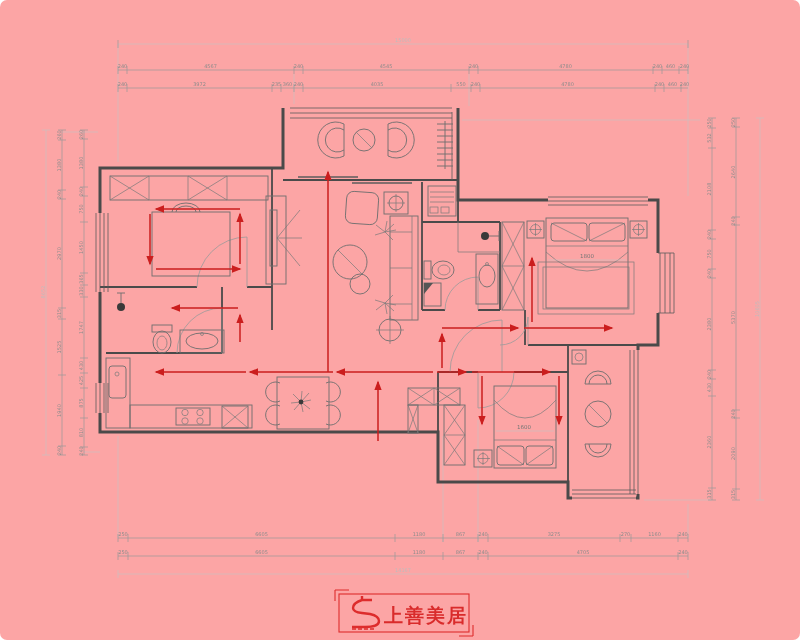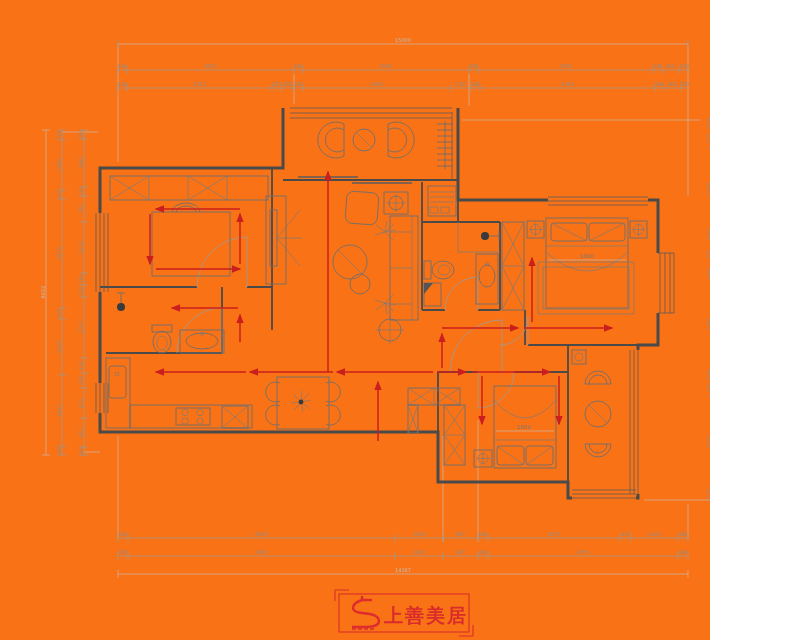--- a/index.html
+++ b/index.html
@@ -1,16 +1,16 @@
 <!DOCTYPE html>
 <html><head>
 <meta charset="utf-8">
 <style>
   html,body{margin:0;padding:0;background:#ffffff;}
-  .page{width:710px;height:640px;position:relative;background:#f97316;overflow:hidden;}
+  .page{width:800px;height:640px;position:relative;background:#fca5a5;overflow:hidden;border-radius:7px;}
   svg{display:block;}
   .dl{stroke:#c2c2c2;stroke-width:.6;fill:none;}
   .dt{stroke:#9a9a9a;stroke-width:.7;fill:none;}
   text.d{font-family:"DejaVu Sans",sans-serif;font-size:5px;fill:#8c8c8c;text-anchor:middle;}
   text.faint{fill:#bdbdbd;}
   .wall{stroke:#4a4a4a;stroke-width:3;fill:none;stroke-linejoin:miter;}
   .iwall{stroke:#4a4a4a;stroke-width:1.8;fill:none;}
   .win{stroke:#5c5c5c;stroke-width:.8;fill:none;}
   .furn{stroke:#6e6e6e;stroke-width:.9;fill:none;}
   .furn2{stroke:#7a7a7a;stroke-width:.7;fill:none;}

